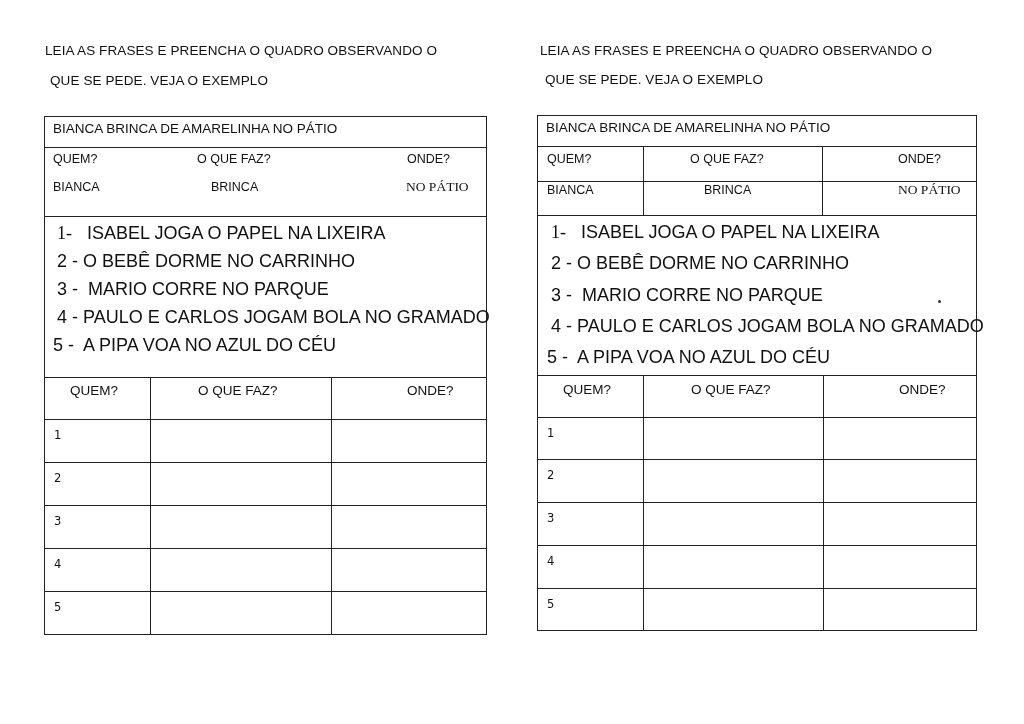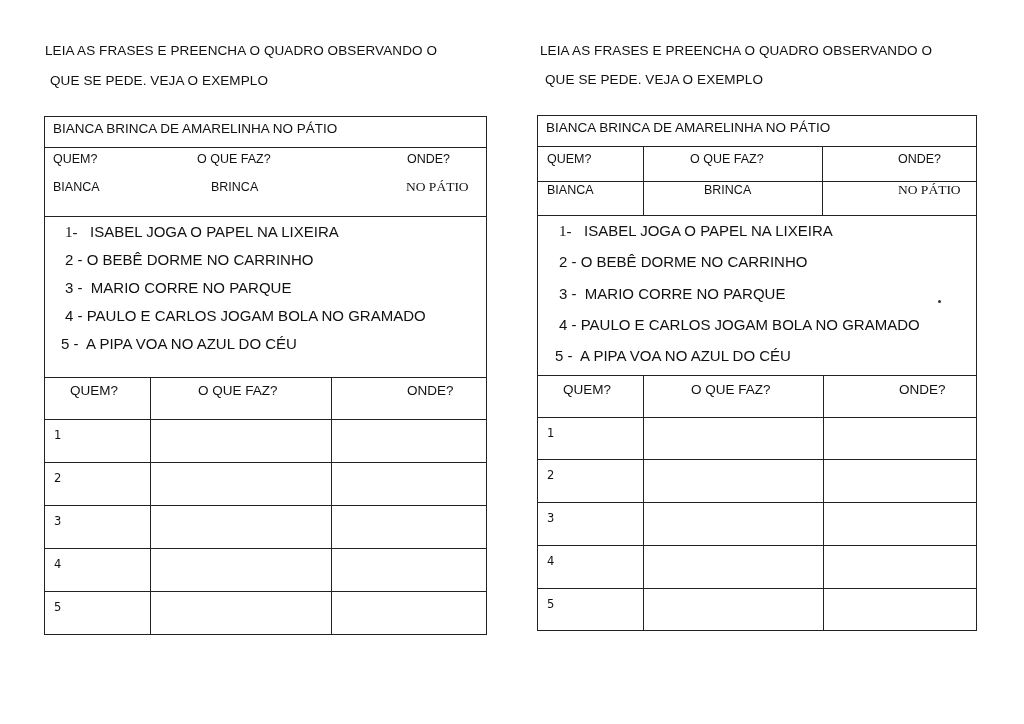--- a/index.html
+++ b/index.html
@@ -49,23 +49,22 @@
       position: absolute;
       font-size: 12.5px;
       white-space: nowrap;
     }
     .serif {
       font-family: "Liberation Serif", serif;
       font-size: 13.5px;
     }
     .sentence {
       position: absolute;
-      font-size: 15px;
-      white-space: nowrap;
-      margin-left: 8px;
+      font-size: 18px;
+      white-space: nowrap;
     }
     .sentence .num {
       font-family: "Liberation Serif", serif;
     }
     .gh {
       position: absolute;
       font-size: 13.5px;
       white-space: nowrap;
     }
     .rownum {

